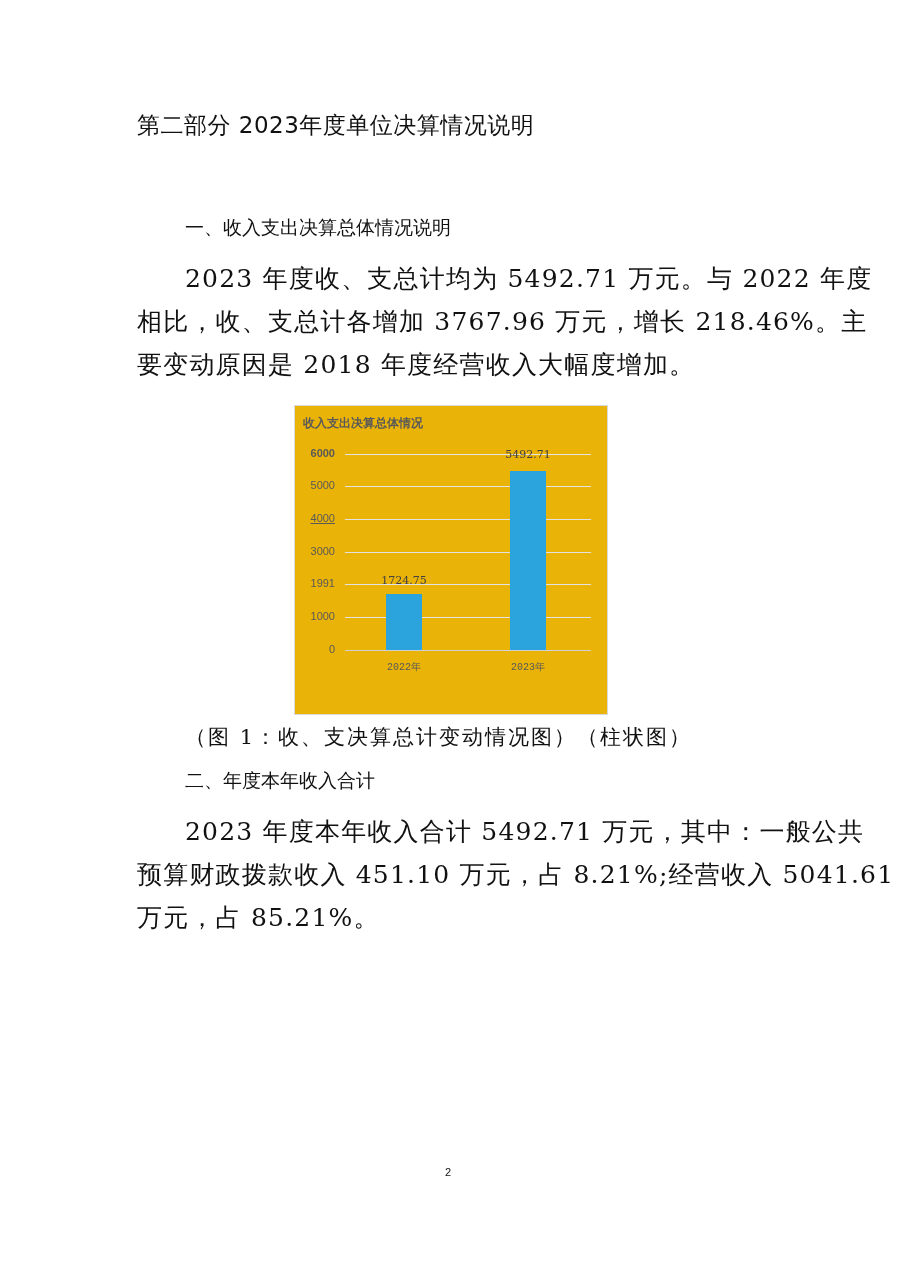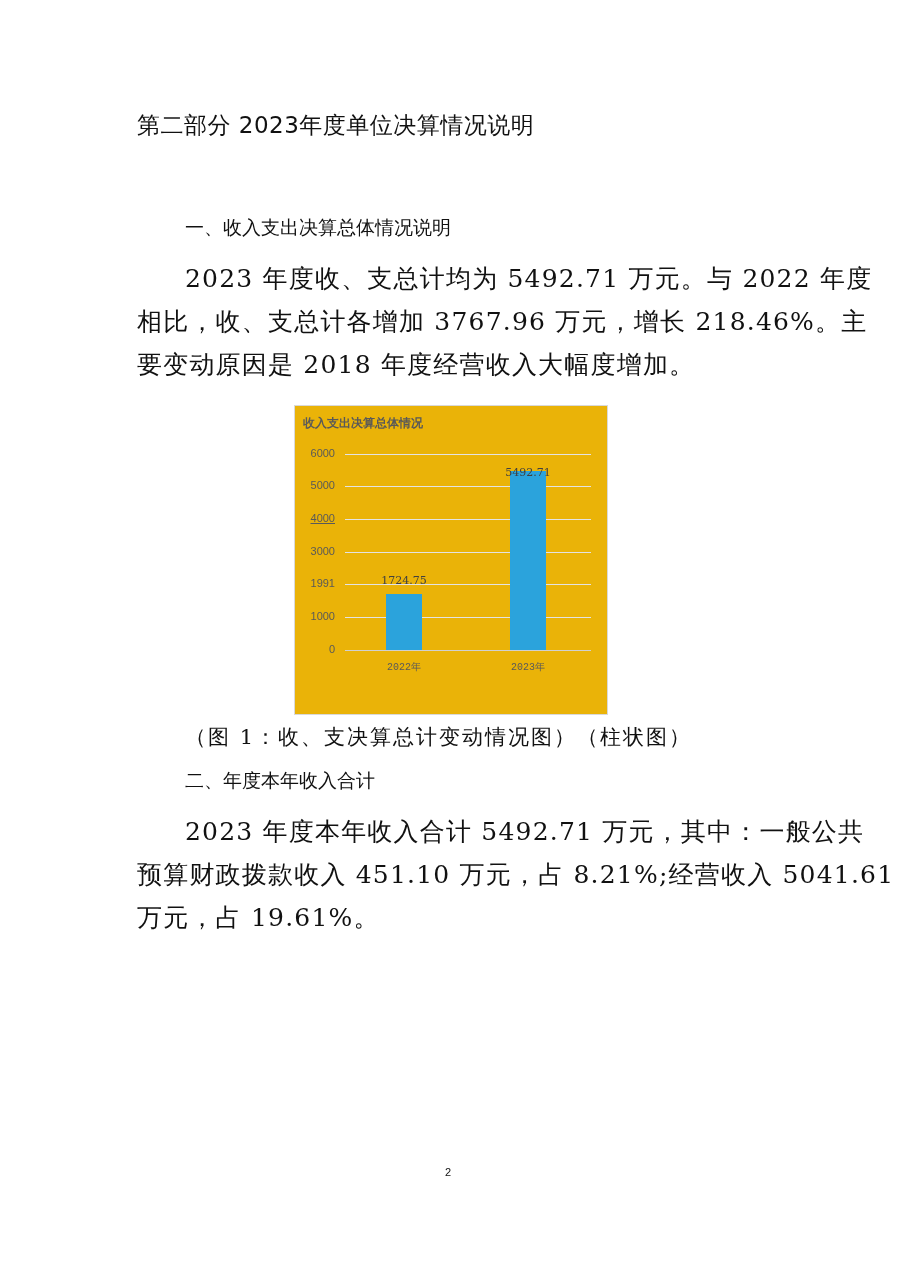--- a/index.html
+++ b/index.html
@@ -40,39 +40,39 @@
   <div class="abs chart-title">收入支出决算总体情况</div>
 
   <div class="grid" style="top:48px;"></div>
   <div class="grid" style="top:80px;"></div>
   <div class="grid" style="top:113px;"></div>
   <div class="grid" style="top:146px;"></div>
   <div class="grid" style="top:178px;"></div>
   <div class="grid" style="top:211px;"></div>
   <div class="grid" style="top:244px; background:#d0d0d0;"></div>
 
-  <div class="ytick" style="top:41px;">6000</div>
+  <div class="ytick" style="top:41px;font-weight:bold;">6000</div>
   <div class="ytick" style="top:73px;">5000</div>
   <div class="ytick" style="top:106px;text-decoration:underline;">4000</div>
   <div class="ytick" style="top:139px;">3000</div>
   <div class="ytick" style="top:171px;">1991</div>
   <div class="ytick" style="top:204px;">1000</div>
   <div class="ytick" style="top:237px;">0</div>
 
   <div class="bar" style="left:91px; width:36px; top:188px; height:56px;"></div>
   <div class="bar" style="left:215px; width:36px; top:65px; height:179px;"></div>
 
   <div class="dlabel" style="left:69px; top:168px;">1724.75</div>
-  <div class="dlabel" style="left:193px; top:60px;">5492.71</div>
+  <div class="dlabel" style="left:193px; top:42px;">5492.71</div>
 
   <div class="xtick" style="left:69px; top:254px;">2022年</div>
   <div class="xtick" style="left:193px; top:254px;">2023年</div>
 
 </div>
 
 <div class="abs caption">（图 1：收、支决算总计变动情况图）（柱状图）</div>
 
 <div class="abs h2" style="left:185px; top:768px;">二、年度本年收入合计</div>
 <div class="abs p" style="left:185px; top:815px;">2023 年度本年收入合计 5492.71 万元，其中：一般公共</div>
 <div class="abs p" style="left:137px; top:858px;text-align:right;">预算财政拨款收入 451.10 万元，占 8.21%;经营收入 5041.61</div>
-<div class="abs p" style="left:137px; top:901px;">万元，占 19.61%。</div>
+<div class="abs p" style="left:137px; top:901px;">万元，占 85.21%。</div>
 
 <div class="abs pagenum">2</div>
 
 </body></html>

